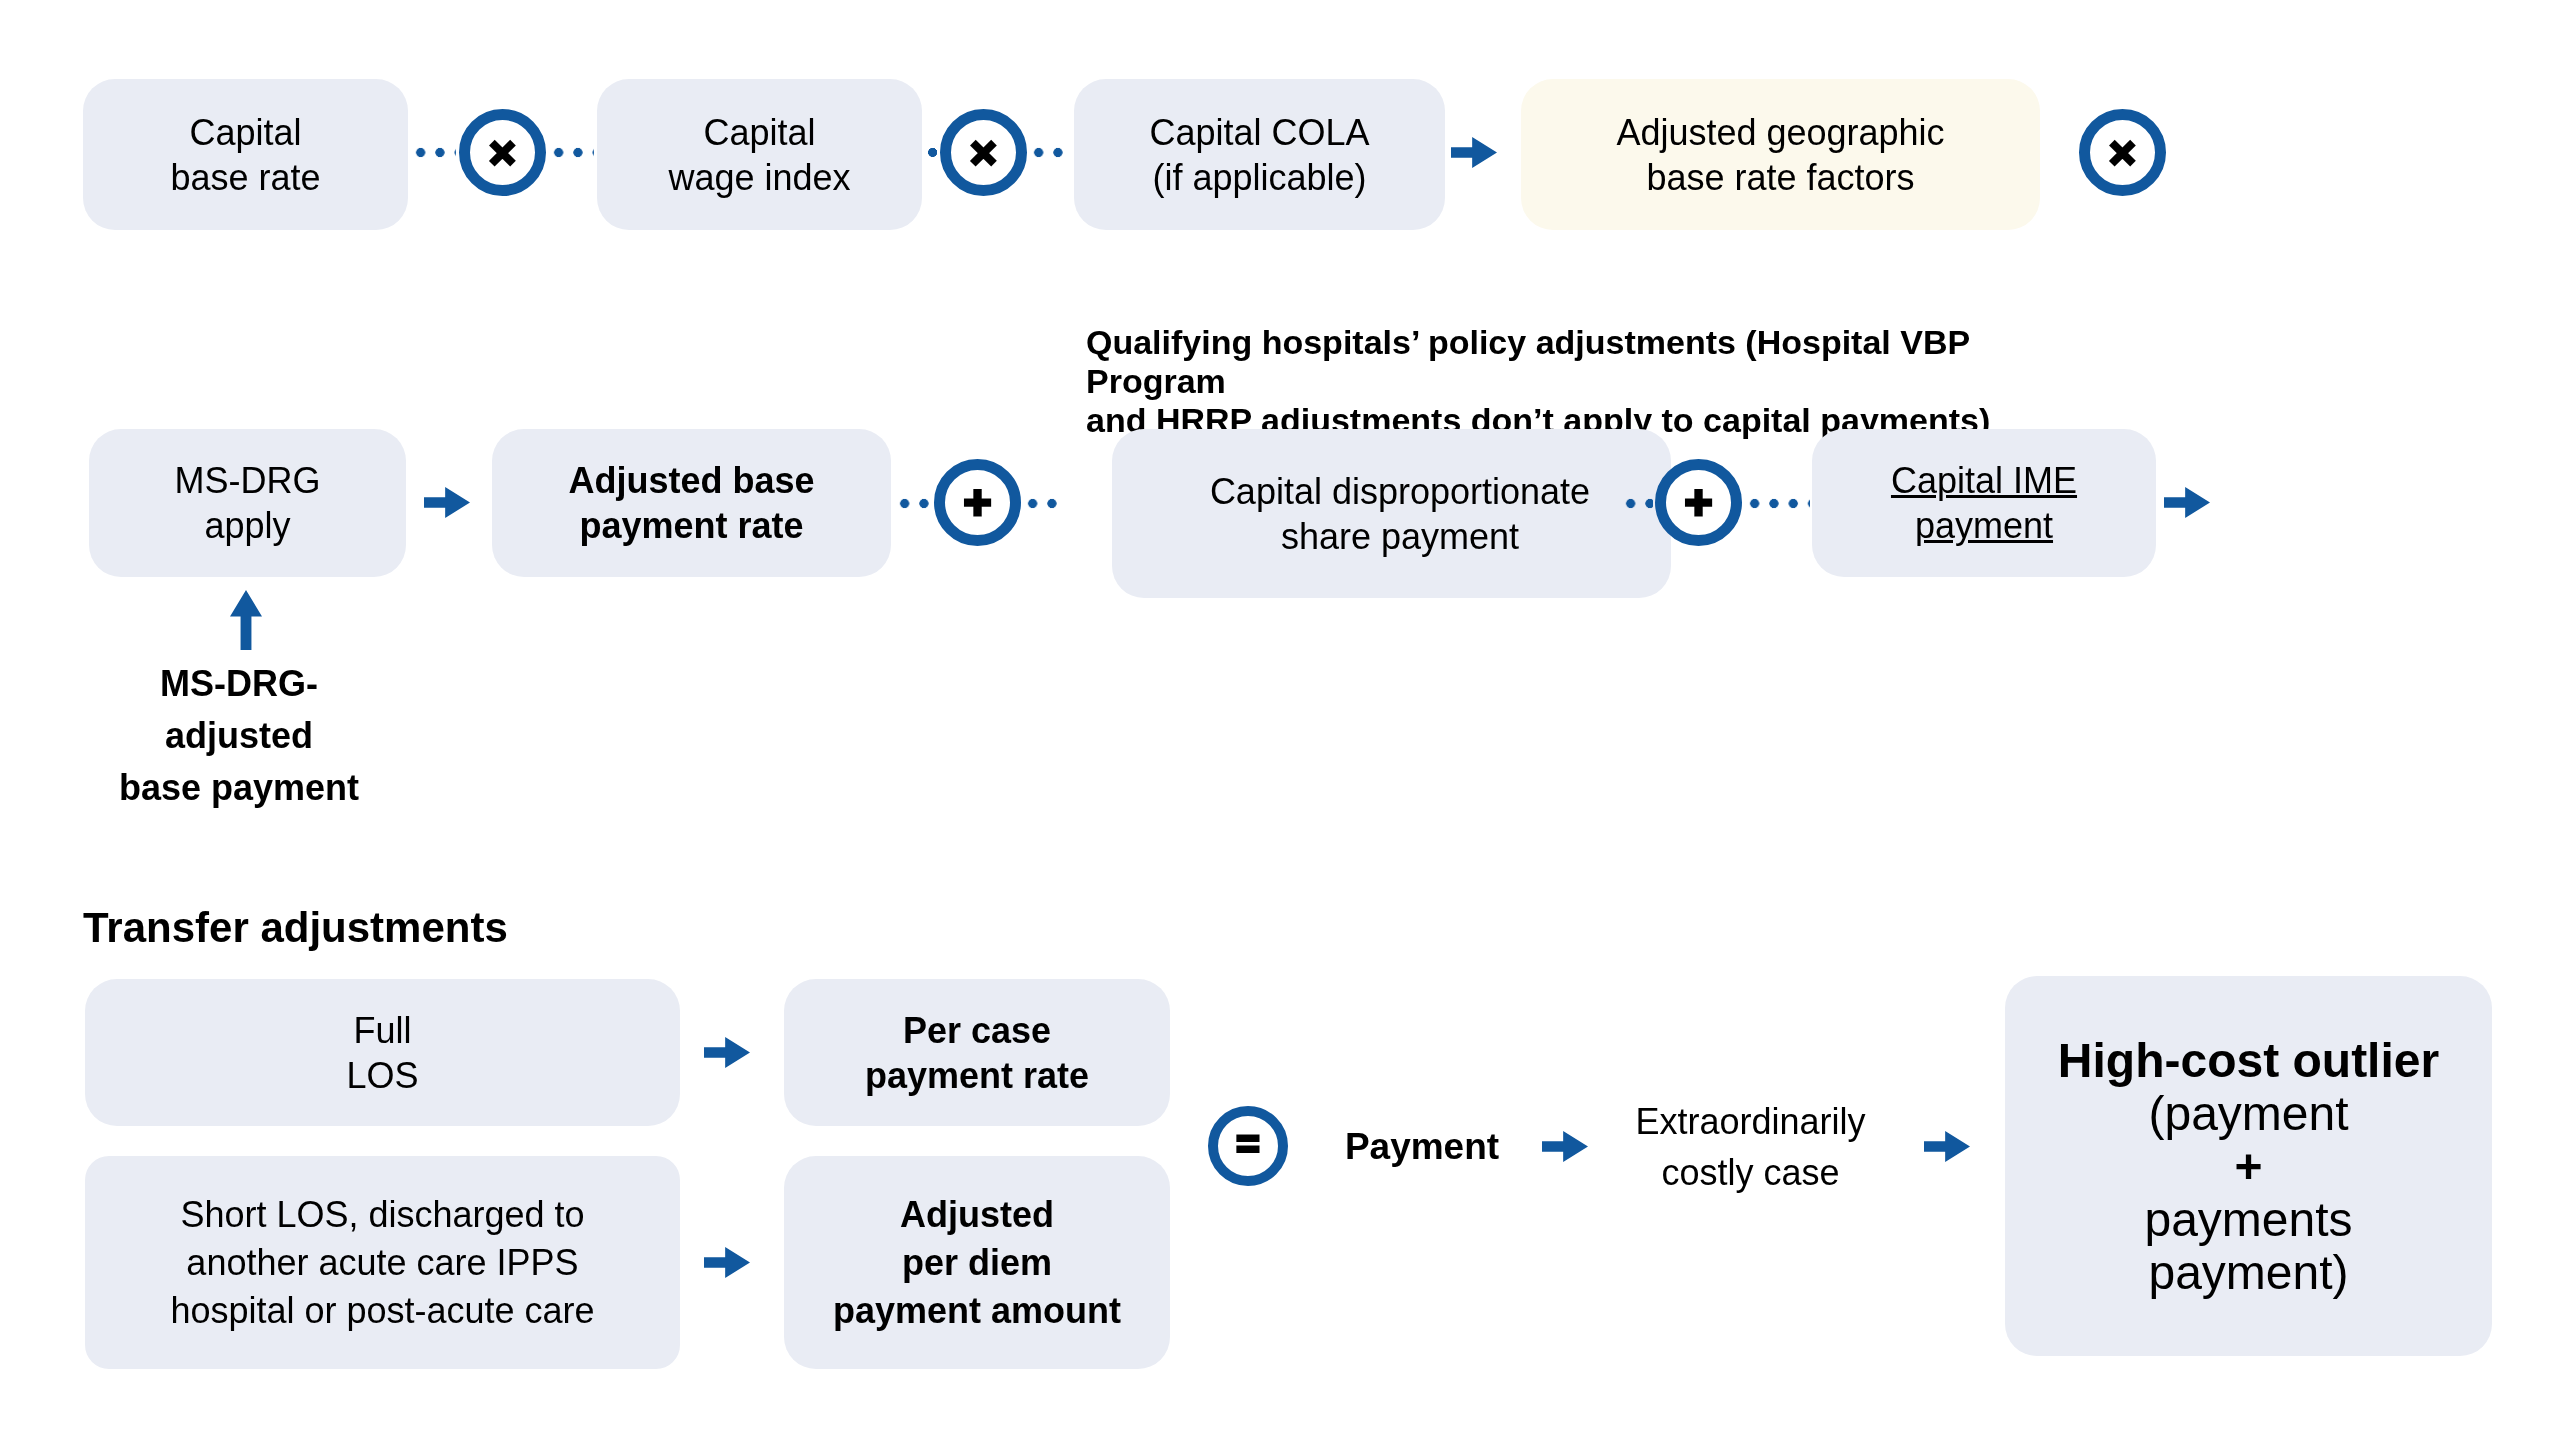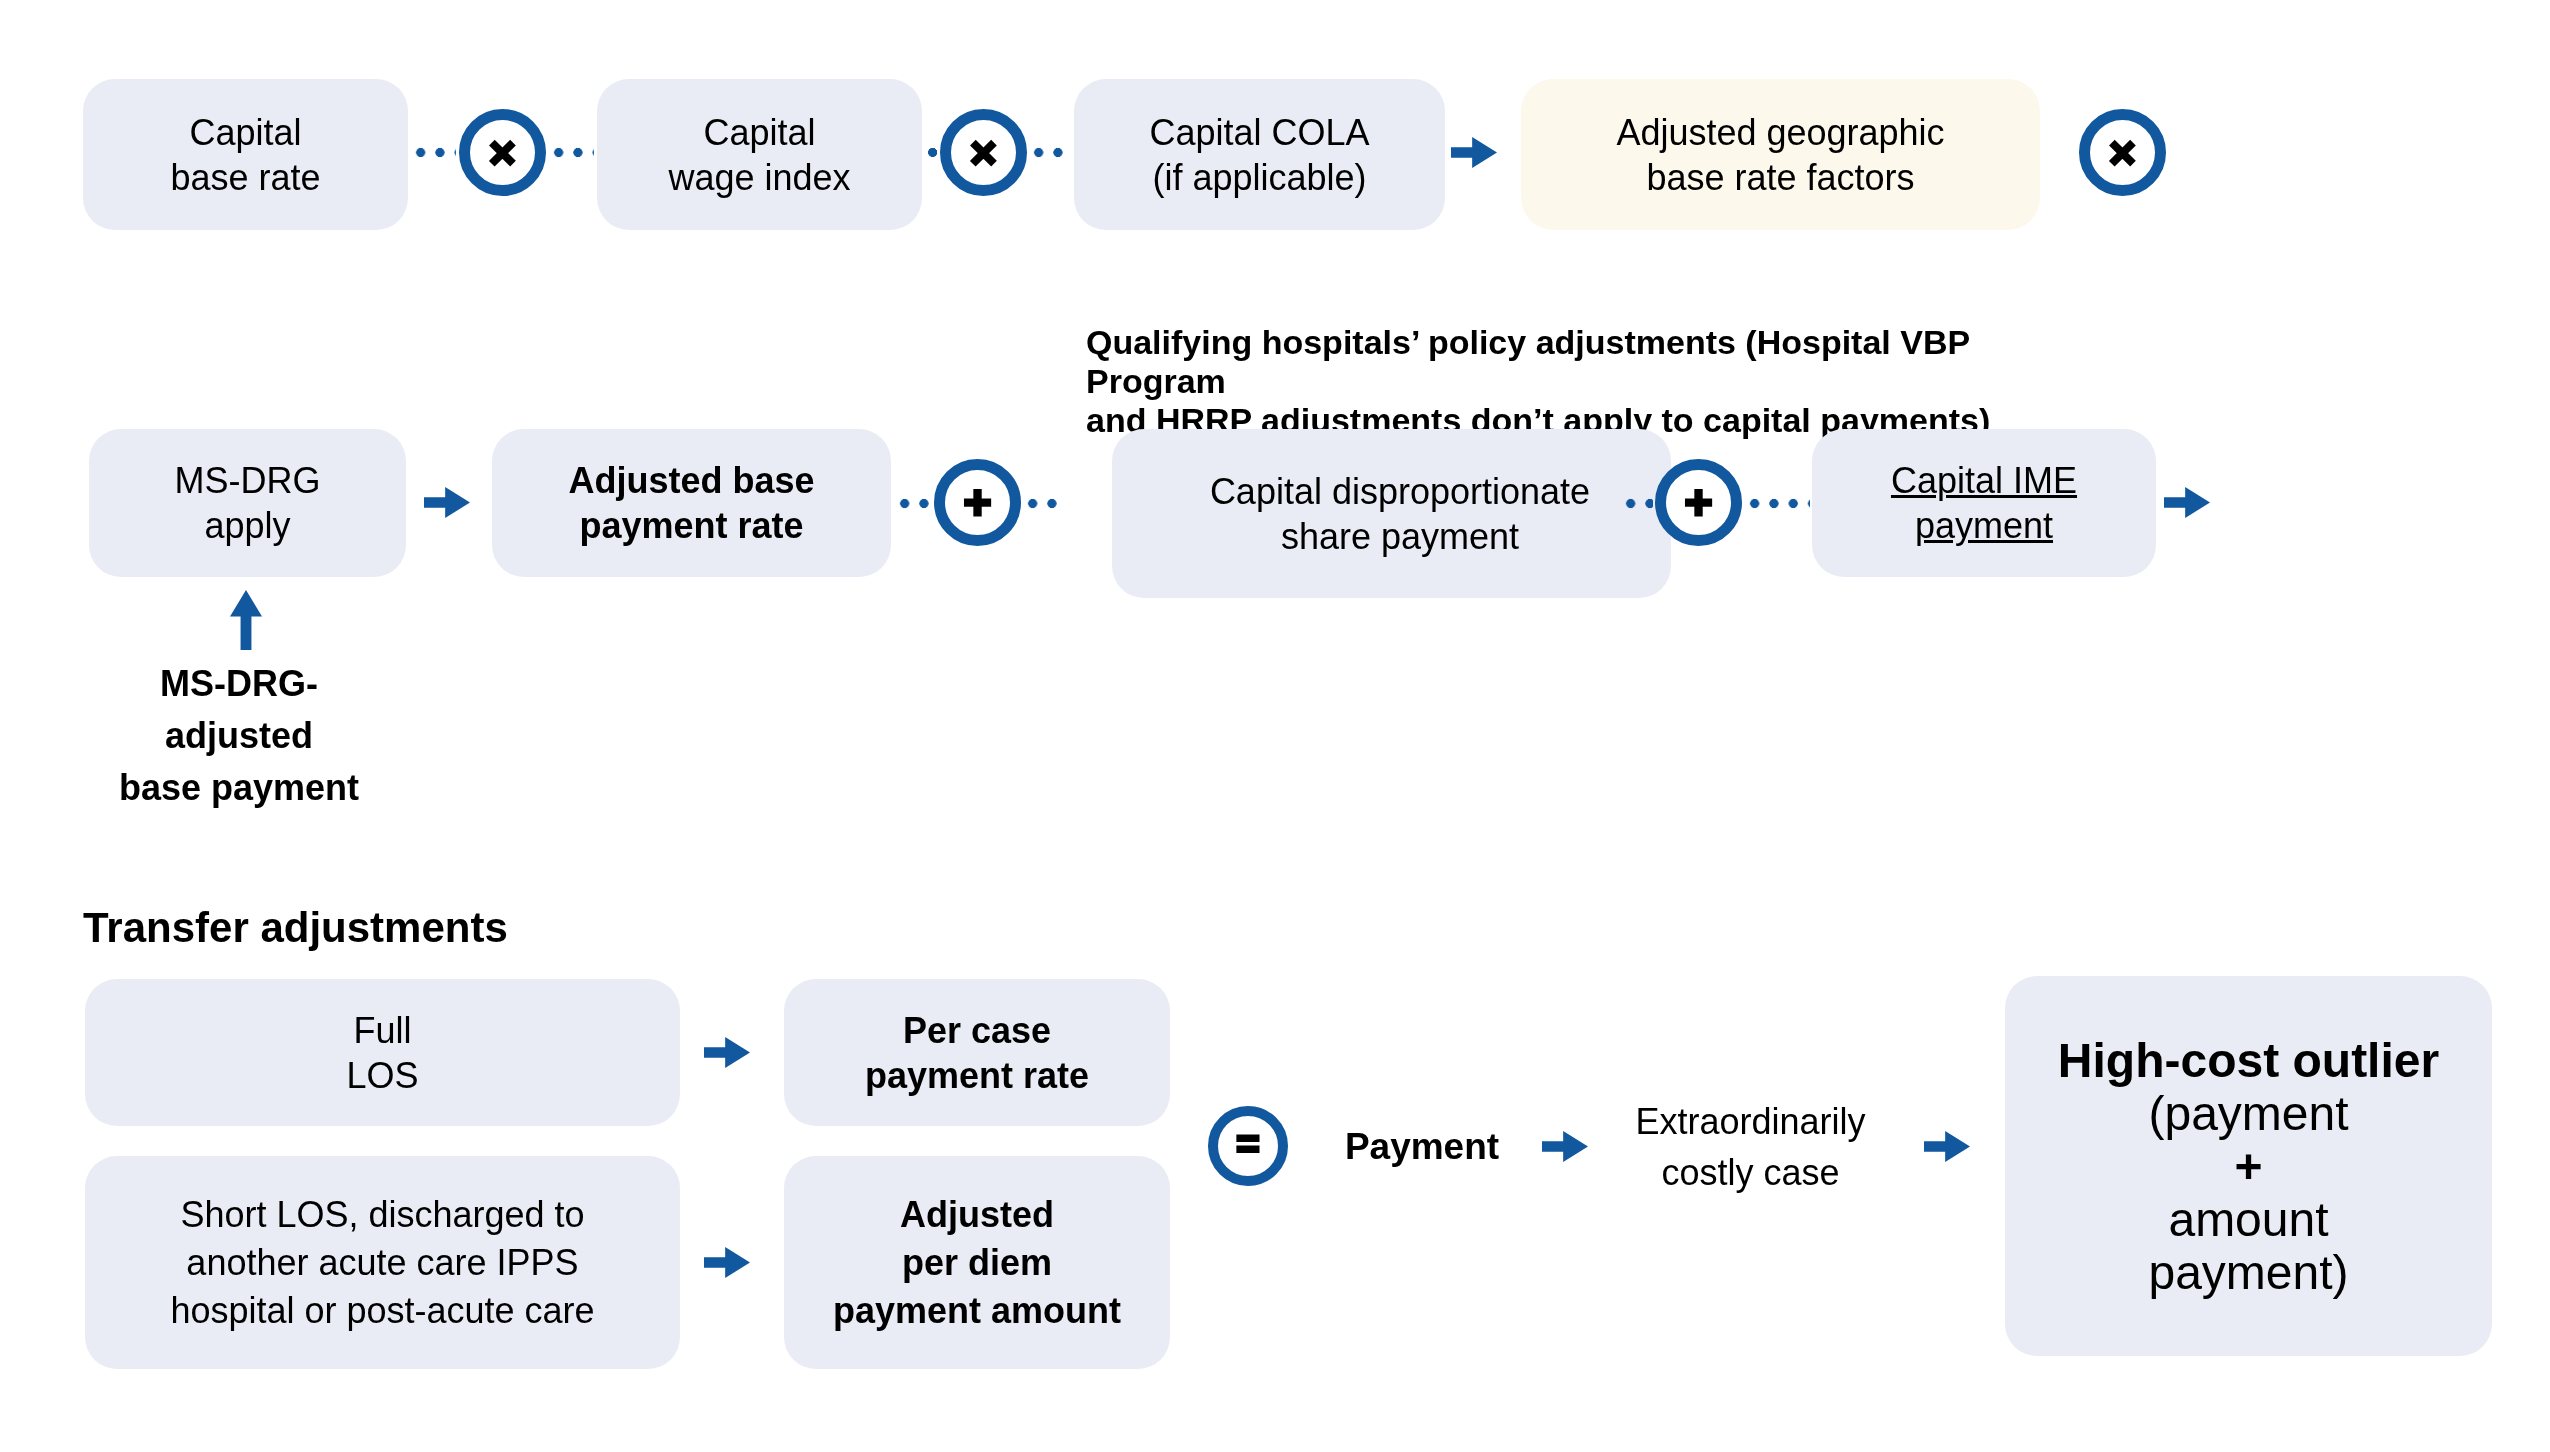--- a/index.html
+++ b/index.html
@@ -162,21 +162,21 @@
   <div class="heading" style="left:83px;top:903px;">Transfer adjustments</div>
 
   <div class="box" style="left:85px;top:979px;width:595px;height:147px;">Full
 LOS</div>
 
   <div class="arrow-right" style="left:704px;top:1037px;"></div>
 
   <div class="box bold" style="left:784px;top:979px;width:386px;height:147px;">Per case
 payment rate</div>
 
-  <div class="box tall" style="left:85px;top:1156px;width:595px;height:213px;">Short LOS, discharged to
+  <div class="box tall" style="left:85px;top:1156px;width:595px;height:213px;border-radius:24px;">Short LOS, discharged to
 another acute care IPPS
 hospital or post-acute care</div>
 
   <div class="arrow-right" style="left:704px;top:1247px;"></div>
 
   <div class="box bold tall" style="left:784px;top:1156px;width:386px;height:213px;">Adjusted
 per diem
 payment amount</div>
 
   <div class="op-circle small" style="left:1208px;top:1106px;">
@@ -189,18 +189,18 @@
 
   <div class="free-label" style="left:1596px;top:1097px;width:309px;height:100px;font-size:36px;line-height:51px;">Extraordinarily
 costly case</div>
 
   <div class="arrow-right" style="left:1924px;top:1131px;"></div>
 
   <div class="box" style="left:2005px;top:976px;width:487px;height:380px;flex-direction:column;">
     <div class="hc-line bold">High-cost outlier</div>
     <div class="hc-line">(payment</div>
     <div class="hc-line bold">+</div>
-    <div class="hc-line">amount</div>
+    <div class="hc-line">payments</div>
     <div class="hc-line">payment)</div>
   </div>
 
 </div>
 
 
 </body></html>

